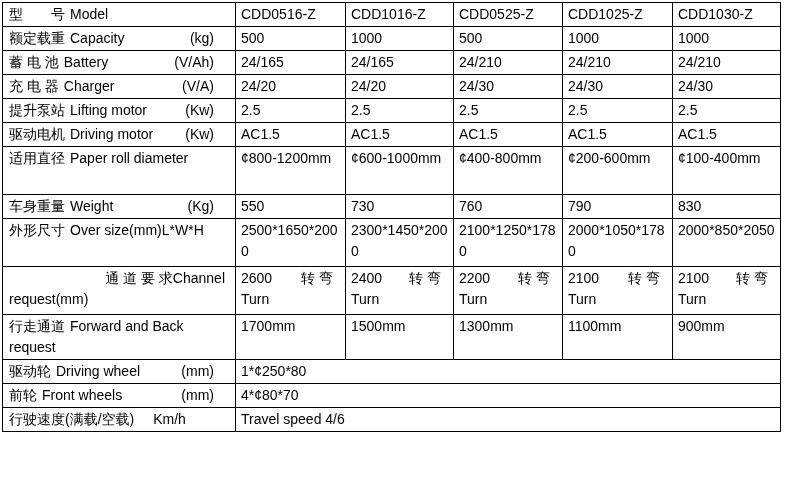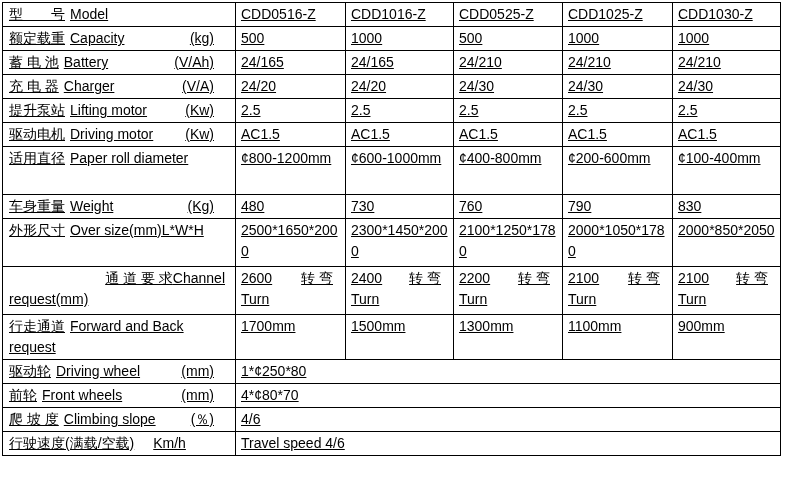--- a/index.html
+++ b/index.html
@@ -8,21 +8,20 @@
     background: #ffffff;
     font-family: "Liberation Sans", sans-serif;
     font-size: 14px;
     color: #000000;
   }
   .page {
     width: 785px;
     height: 498px;
     overflow: hidden;
     background: #ffffff;
-    text-decoration: underline;
   }
   table.spec {
     border-collapse: collapse;
     table-layout: fixed;
     width: 778px;
     margin: 2px 0 0 2px;
   }
   td {
     border: 1px solid #000000;
     padding: 1px 4px 1px 5px;
@@ -170,21 +169,21 @@
     <td class="wrap">¢100-400mm</td>
   </tr>
 
   <tr>
     <td class="label">
       <div class="lr">
               <span><span class="cn">车身重量</span><span>Weight</span></span>
               <span class="unit">(Kg)</span>
             </div>
     </td>
-    <td>480</td>
+    <td>550</td>
     <td>730</td>
     <td>760</td>
     <td>790</td>
     <td>830</td>
   </tr>
 
   <tr class="h2">
     <td class="label">
       <div class="lr">
               <span><span class="cn">外形尺寸</span><span>Over size(mm)L*W*H</span></span>
@@ -269,29 +268,20 @@
   <tr>
     <td class="label">
       <div class="lr">
               <span><span class="cn">前轮</span><span>Front wheels</span></span>
               <span class="unit">(mm)</span>
             </div>
     </td>
     <td colspan="5" class="pre">4*¢80*70</td>
   </tr>
 
-  <tr>
-    <td class="label">
-      <div class="lr">
-              <span><span class="cn">爬 坡 度</span><span>Climbing slope</span></span>
-              <span class="unit">(％)</span>
-            </div>
-    </td>
-    <td colspan="5" class="pre">4/6</td>
-  </tr>
 
   <tr>
     <td class="label">
       <div class="lr near">
               <span><span class="cn">行驶速度(满载/空载)</span><span></span></span>
               <span class="unit">Km/h</span>
             </div>
     </td>
     <td colspan="5" class="pre">Travel speed 4/6</td>
   </tr>

